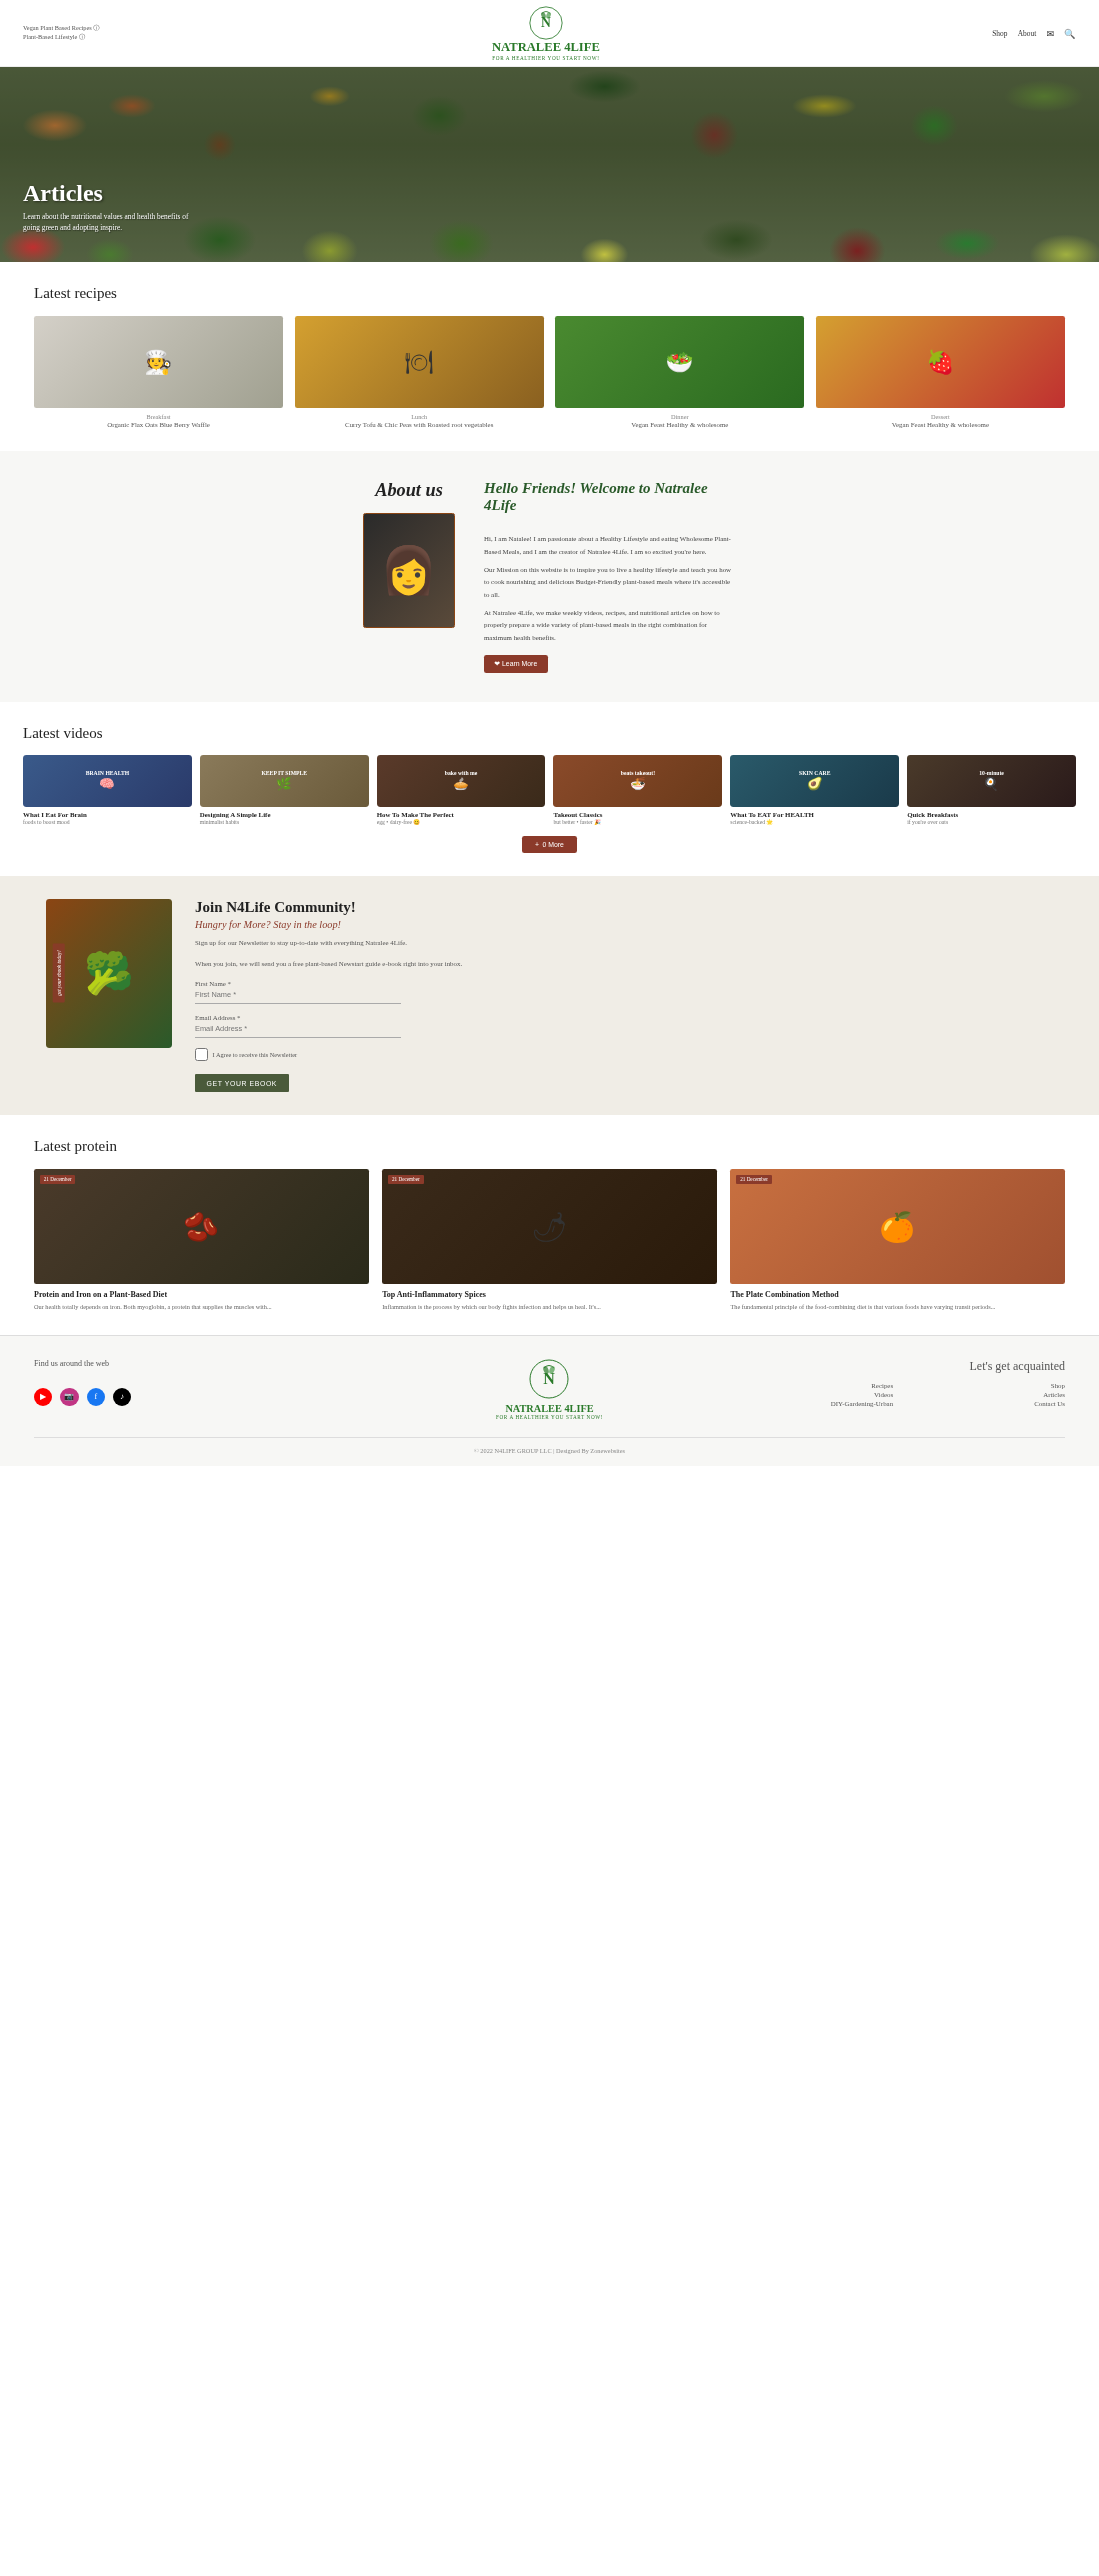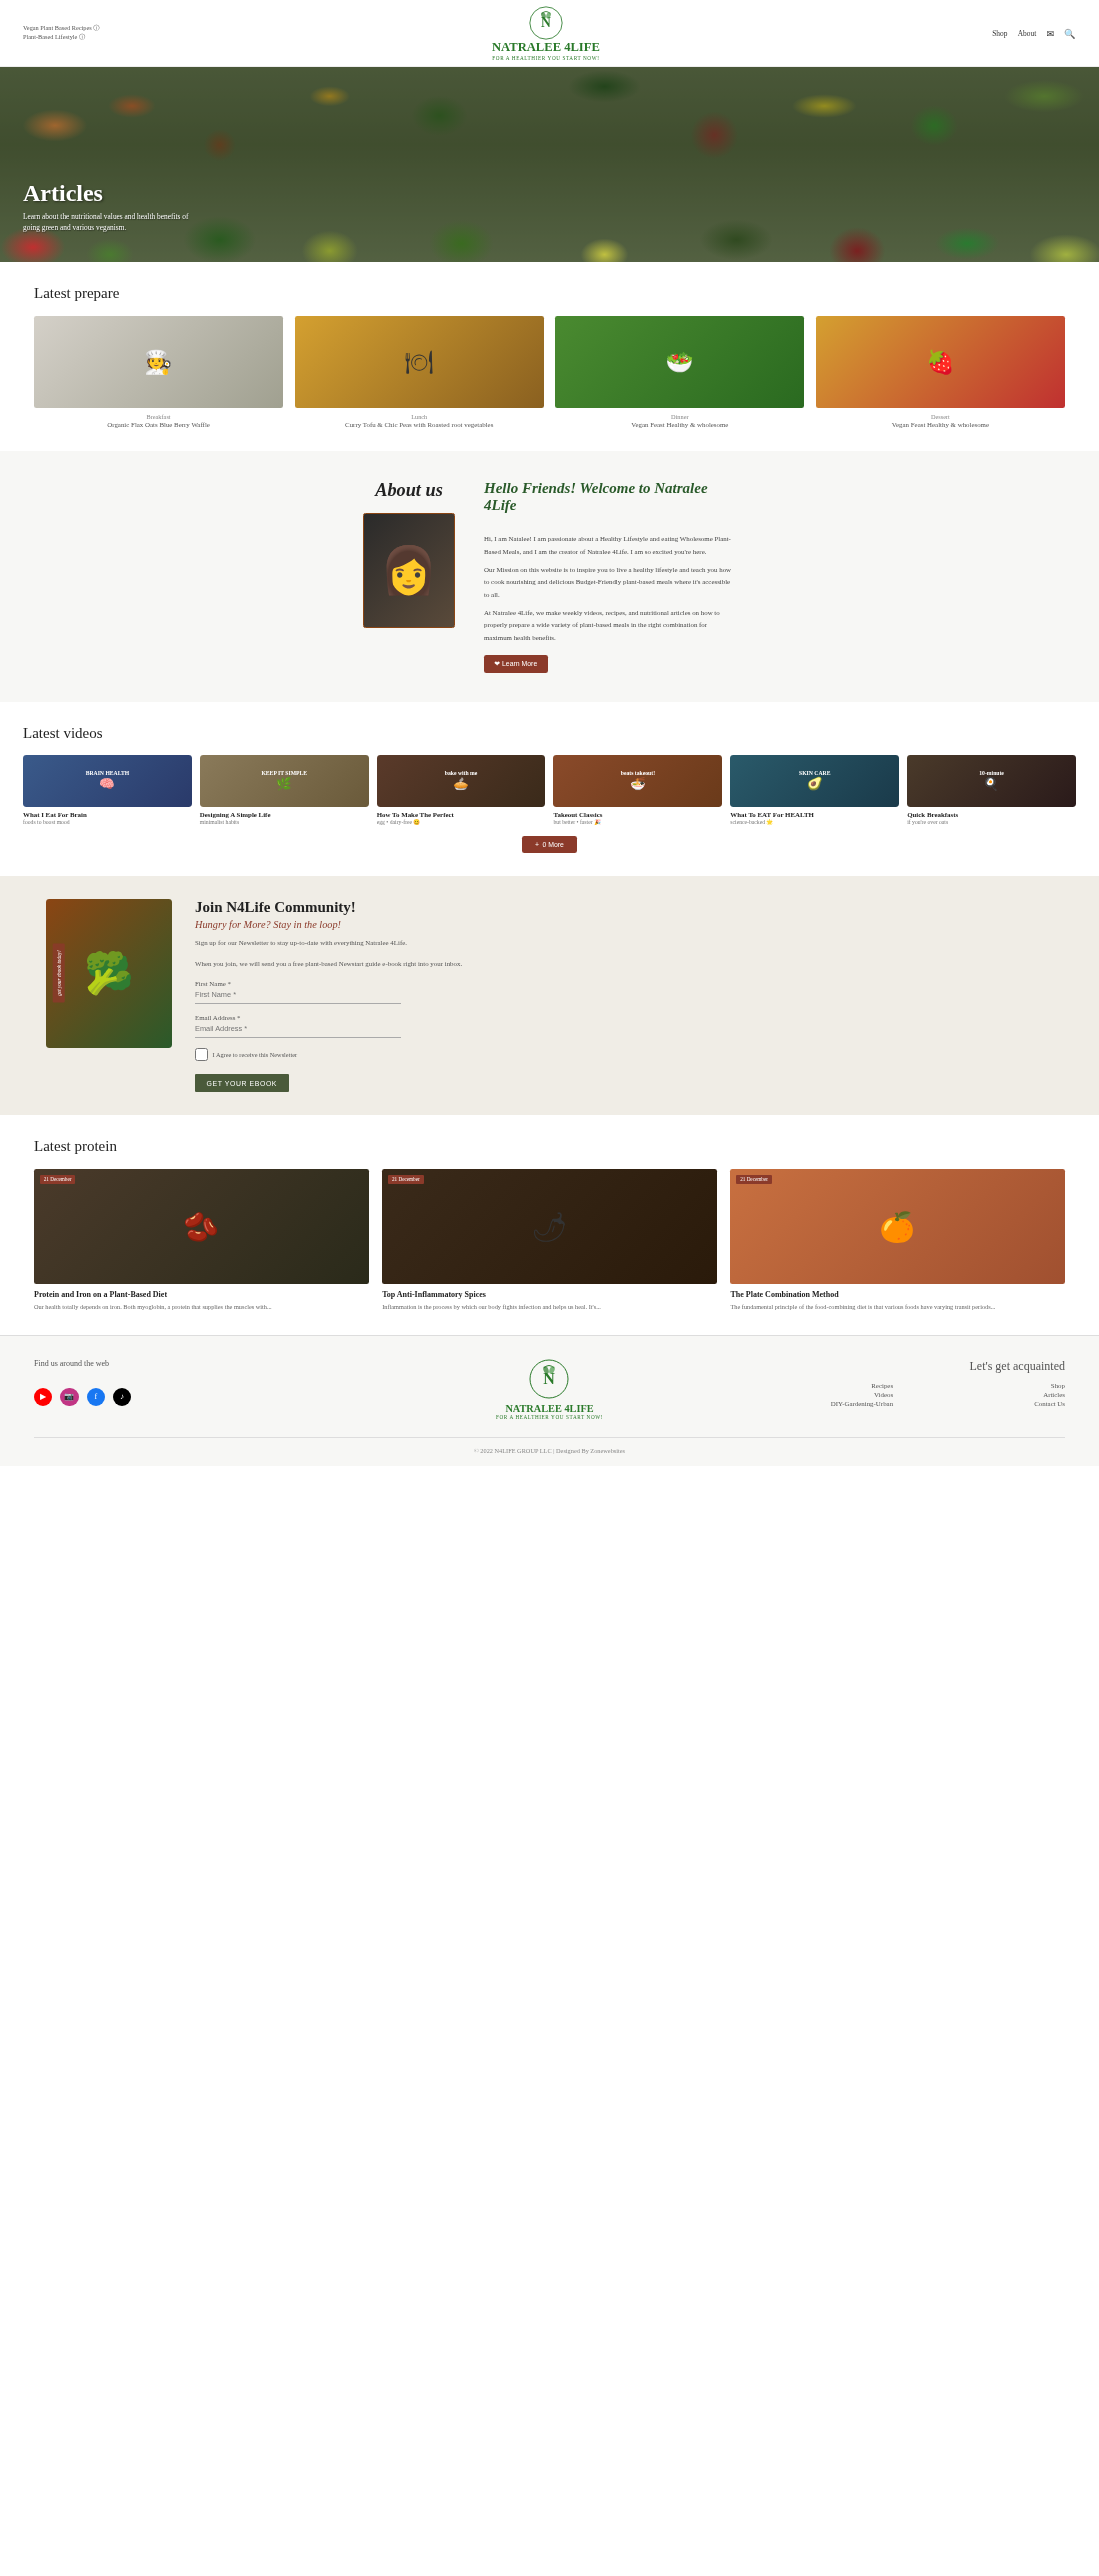--- a/index.html
+++ b/index.html
@@ -229,26 +229,26 @@
     <span style="cursor:pointer; font-size:9.2px;">🔍</span>
   </div>
 </nav>
 
 <div class="hero">
   <div class="hero-bg"></div>
   <div class="hero-overlay"></div>
   <div class="hero-bottom-bg"></div>
   <div class="hero-content">
     <h1 class="hero-title">Articles</h1>
-    <p class="hero-subtitle">Learn about the nutritional values and health benefits of going green and various veganism.</p>
+    <p class="hero-subtitle">Learn about the nutritional values and health benefits of going green and adopting inspire.</p>
   </div>
 </div>
 
 <section class="latest-recipes">
-  <h2 class="section-title">Latest prepare</h2>
+  <h2 class="section-title">Latest recipes</h2>
   <div class="recipes-grid">
     <div class="recipe-card">
       <div class="recipe-img recipe-1">
         <div class="recipe-img-inner">🧑‍🍳</div>
       </div>
       <span class="recipe-category">Breakfast</span>
       <span class="recipe-desc">Organic Flax Oats Blue Berry Waffle</span>
     </div>
     <div class="recipe-card">
       <div class="recipe-img recipe-2">

